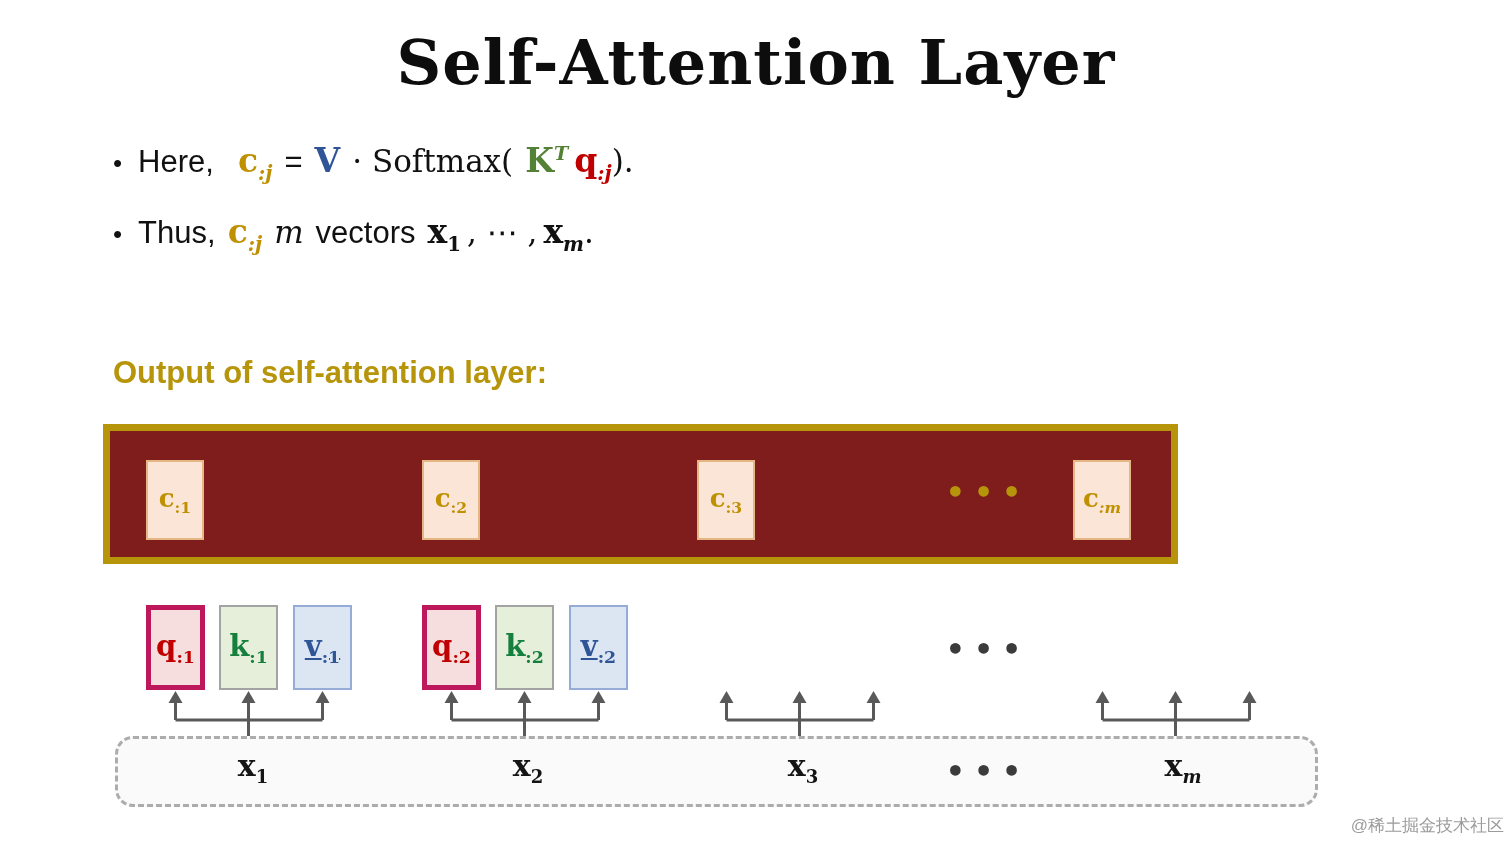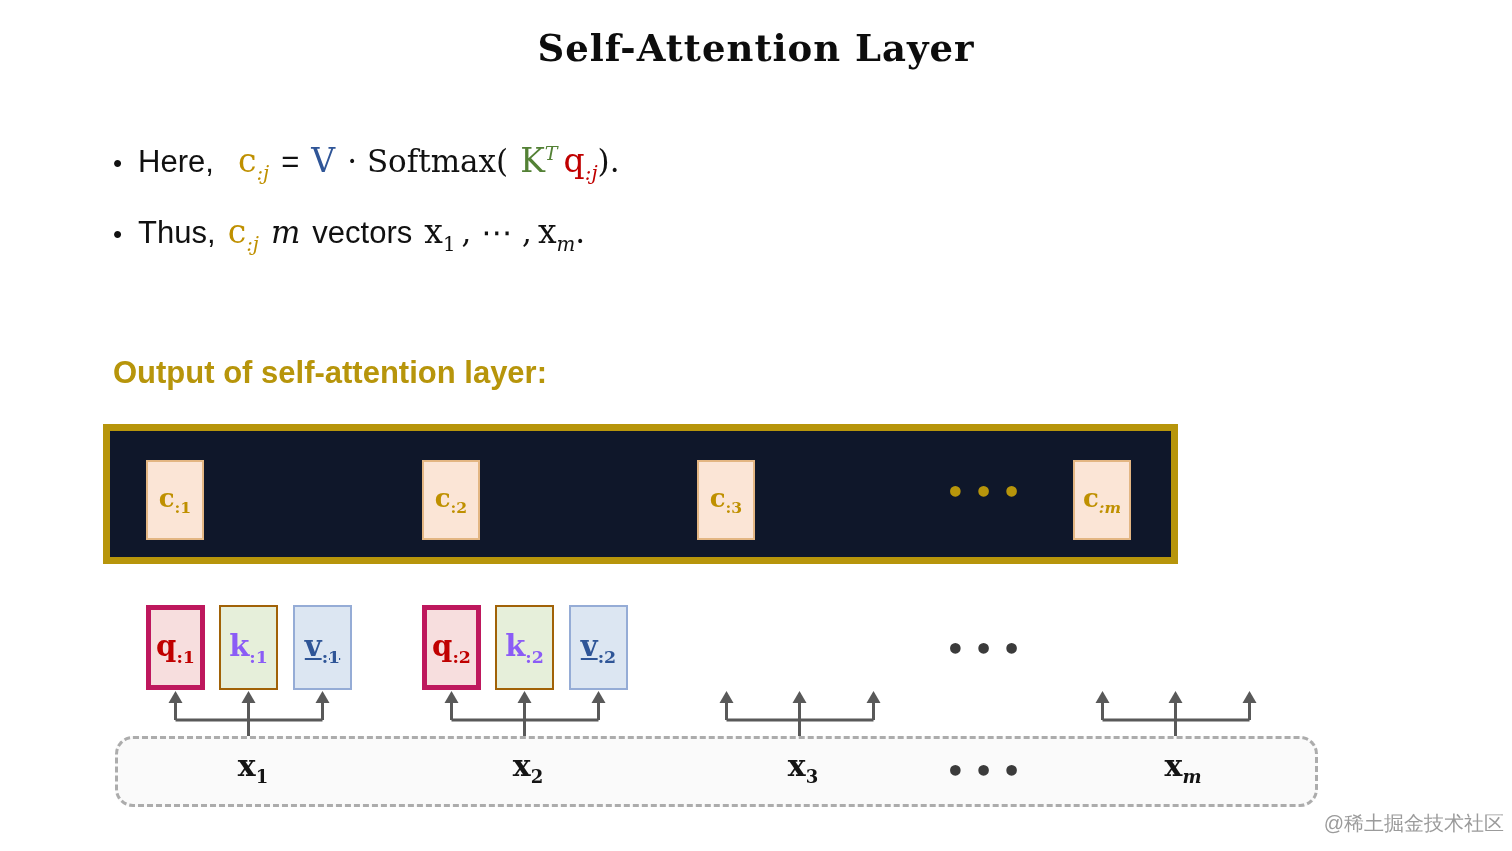--- a/index.html
+++ b/index.html
@@ -3,84 +3,84 @@
 <meta charset="utf-8">
 <style>
   * { margin:0; padding:0; box-sizing:border-box; }
   html,body { background:#e9e9e9; }
   .slide {
     position:relative; width:1512px; height:851px; background:#ffffff;
     overflow:hidden; font-family:"Liberation Sans", sans-serif; margin:0 auto;
   }
   .title {
     position:absolute; top:26px; left:0; width:100%; text-align:center;
-    font-family:"DejaVu Serif", serif; font-weight:bold; font-size:37px;
+    font-family:"DejaVu Serif", serif; font-weight:bold; font-size:62px;
     color:#0d0d0d; letter-spacing:1px;
   }
   .bullet {
     position:absolute; left:113px; font-size:31px; color:#111;
     white-space:nowrap; display:flex; align-items:baseline;
   }
   .b1 { top:141px; }
   .b2 { top:212px; }
   .marker { font-size:26px; margin-right:16px; }
   .serif { font-family:"DejaVu Serif", serif; }
-  .math { font-family:"DejaVu Serif", serif; font-weight:normal; font-size:33px; }
+  .math { font-family:"DejaVu Serif", serif; font-weight:bold; font-size:33px; }
   .it { font-style:italic; }
   .gold { color:#BF9000; }
   .red  { color:#C00000; }
   .green{ color:#538135; }
   .blue { color:#2F5597; }
   sub { font-size:0.60em; }
   sup { font-size:0.58em; }
   .gap-r { margin-right:12px; }
   .gap-l { margin-left:12px; }
   .eq { margin:0 12px; }
   .heading {
     position:absolute; left:113px; top:355px; font-size:31px;
     font-weight:bold; color:#B7950B;
   }
   .outrect {
     position:absolute; left:103px; top:424px; width:1075px; height:140px;
-    border:7px solid #B7950B; background:#0f172a;
+    border:7px solid #B7950B; background:#7f1d1d;
   }
   .ccell {
     position:absolute; top:29px; width:58px; height:80px;
     background:#FBE5D6; border:2px solid #E3B683;
     display:flex; align-items:center; justify-content:center;
   }
   .clabel { font-family:"DejaVu Serif", serif; font-weight:bold; font-size:26px; color:#BF9000; white-space:nowrap; }
   .group { position:absolute; top:605px; width:206px; height:85px; }
   .tok {
     position:absolute; top:0; width:59px; height:85px;
     display:flex; align-items:center; justify-content:center;
     font-family:"DejaVu Serif", serif; font-weight:bold; font-size:29px; white-space:nowrap;
   }
   .qbox { left:0;     background:#F7DEDE; border:5px solid #be185d; color:#C00000; }
-  .kbox { left:73px;  background:#E6EFDA; border:2px solid #a16207; color:#8b5cf6; }
+  .kbox { left:73px;  background:#E6EFDA; border:2px solid #a3a3a3; color:#15803d; }
   .vbox { left:147px; background:#DCE6F2; border:2px solid #95ACD6; color:#2F5597;text-decoration:underline; }
   .arrows { position:absolute; top:690px; }
   .inputbox {
     position:absolute; left:115px; top:736px; width:1203px; height:71px;
     border:3px dashed #ACACAC; border-radius:18px; background:#FAFAFA;
   }
   .xlabel {
     position:absolute; top:9px; transform:translateX(-50%);
     font-family:"DejaVu Serif", serif; font-weight:bold; font-size:30px; color:#141414;
     white-space:nowrap;
   }
   .dots {
     position:absolute; transform:translateX(-50%); font-weight:bold;
     font-size:30px; letter-spacing:9px; white-space:nowrap;
     font-family:"DejaVu Sans", sans-serif;
   }
   .gold-dots { color:#B7950B; }
   .dark-dots { color:#3b3b3b; }
   .watermark {
-    position:absolute; right:8px; bottom:14px; font-size:20px; color:#9b9b9b;
+    position:absolute; right:8px; bottom:14px; font-size:17px; color:#9b9b9b;
   }
 </style>
 </head>
 <body>
 
 <div class="slide">
 
   <h1 class="title">Self-Attention Layer</h1>
 
   <div class="bullet b1">

